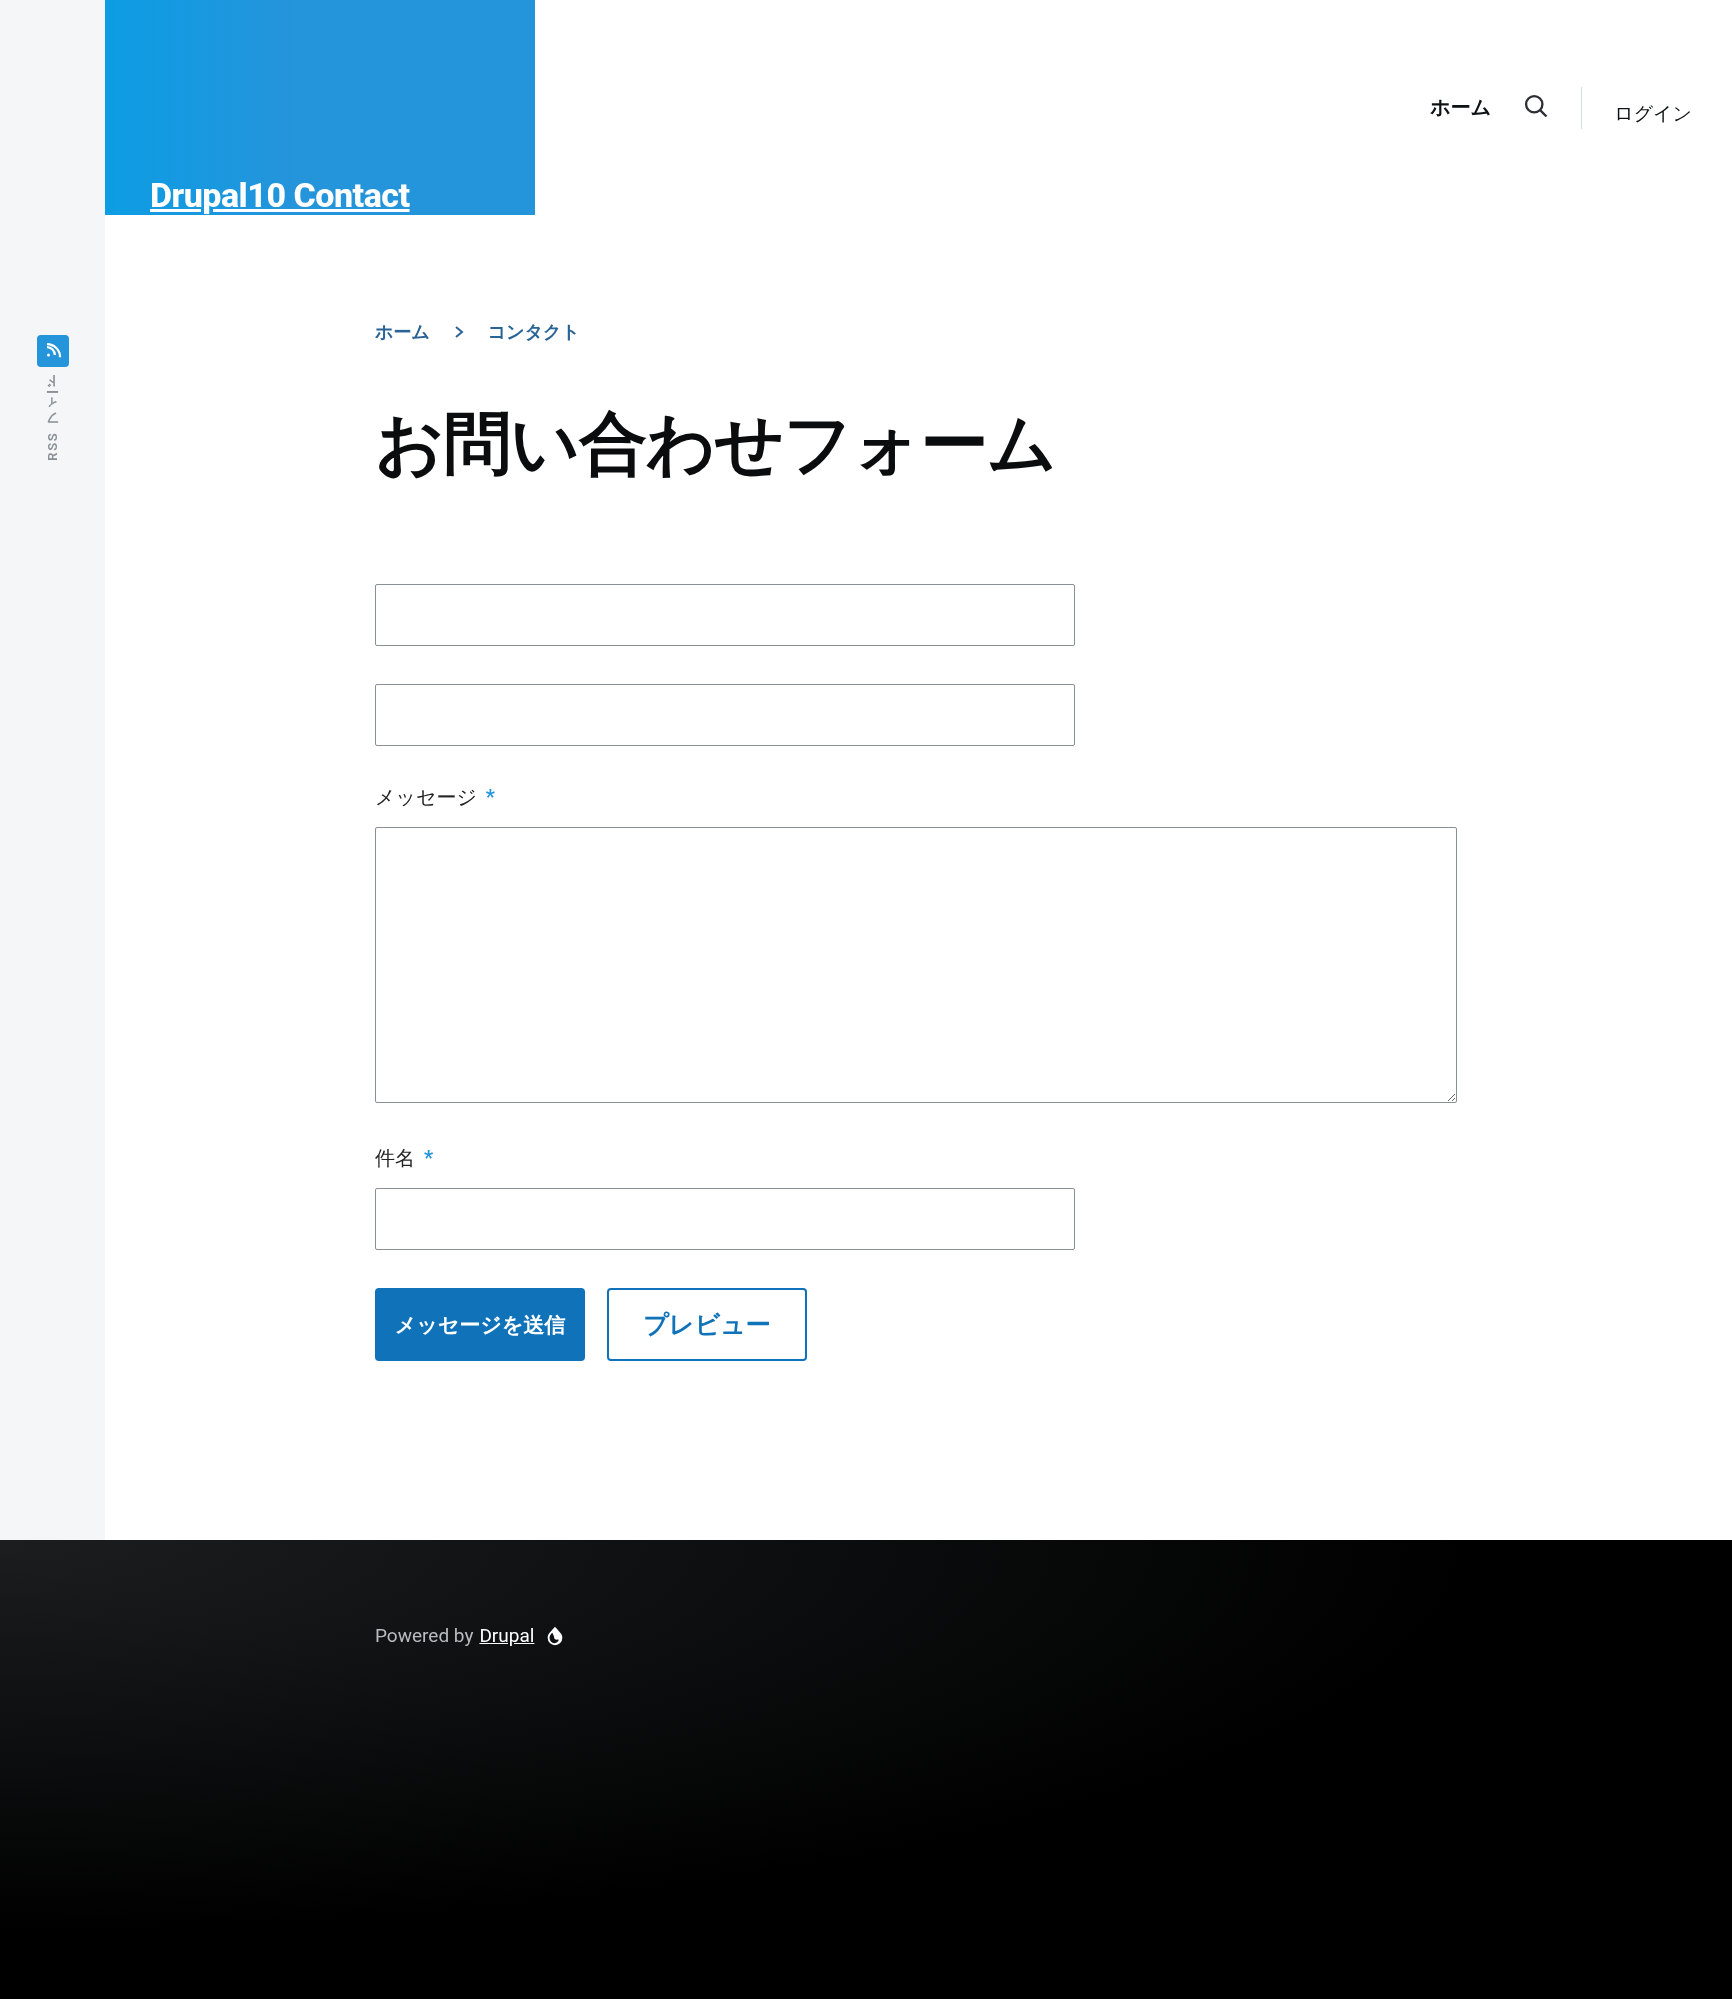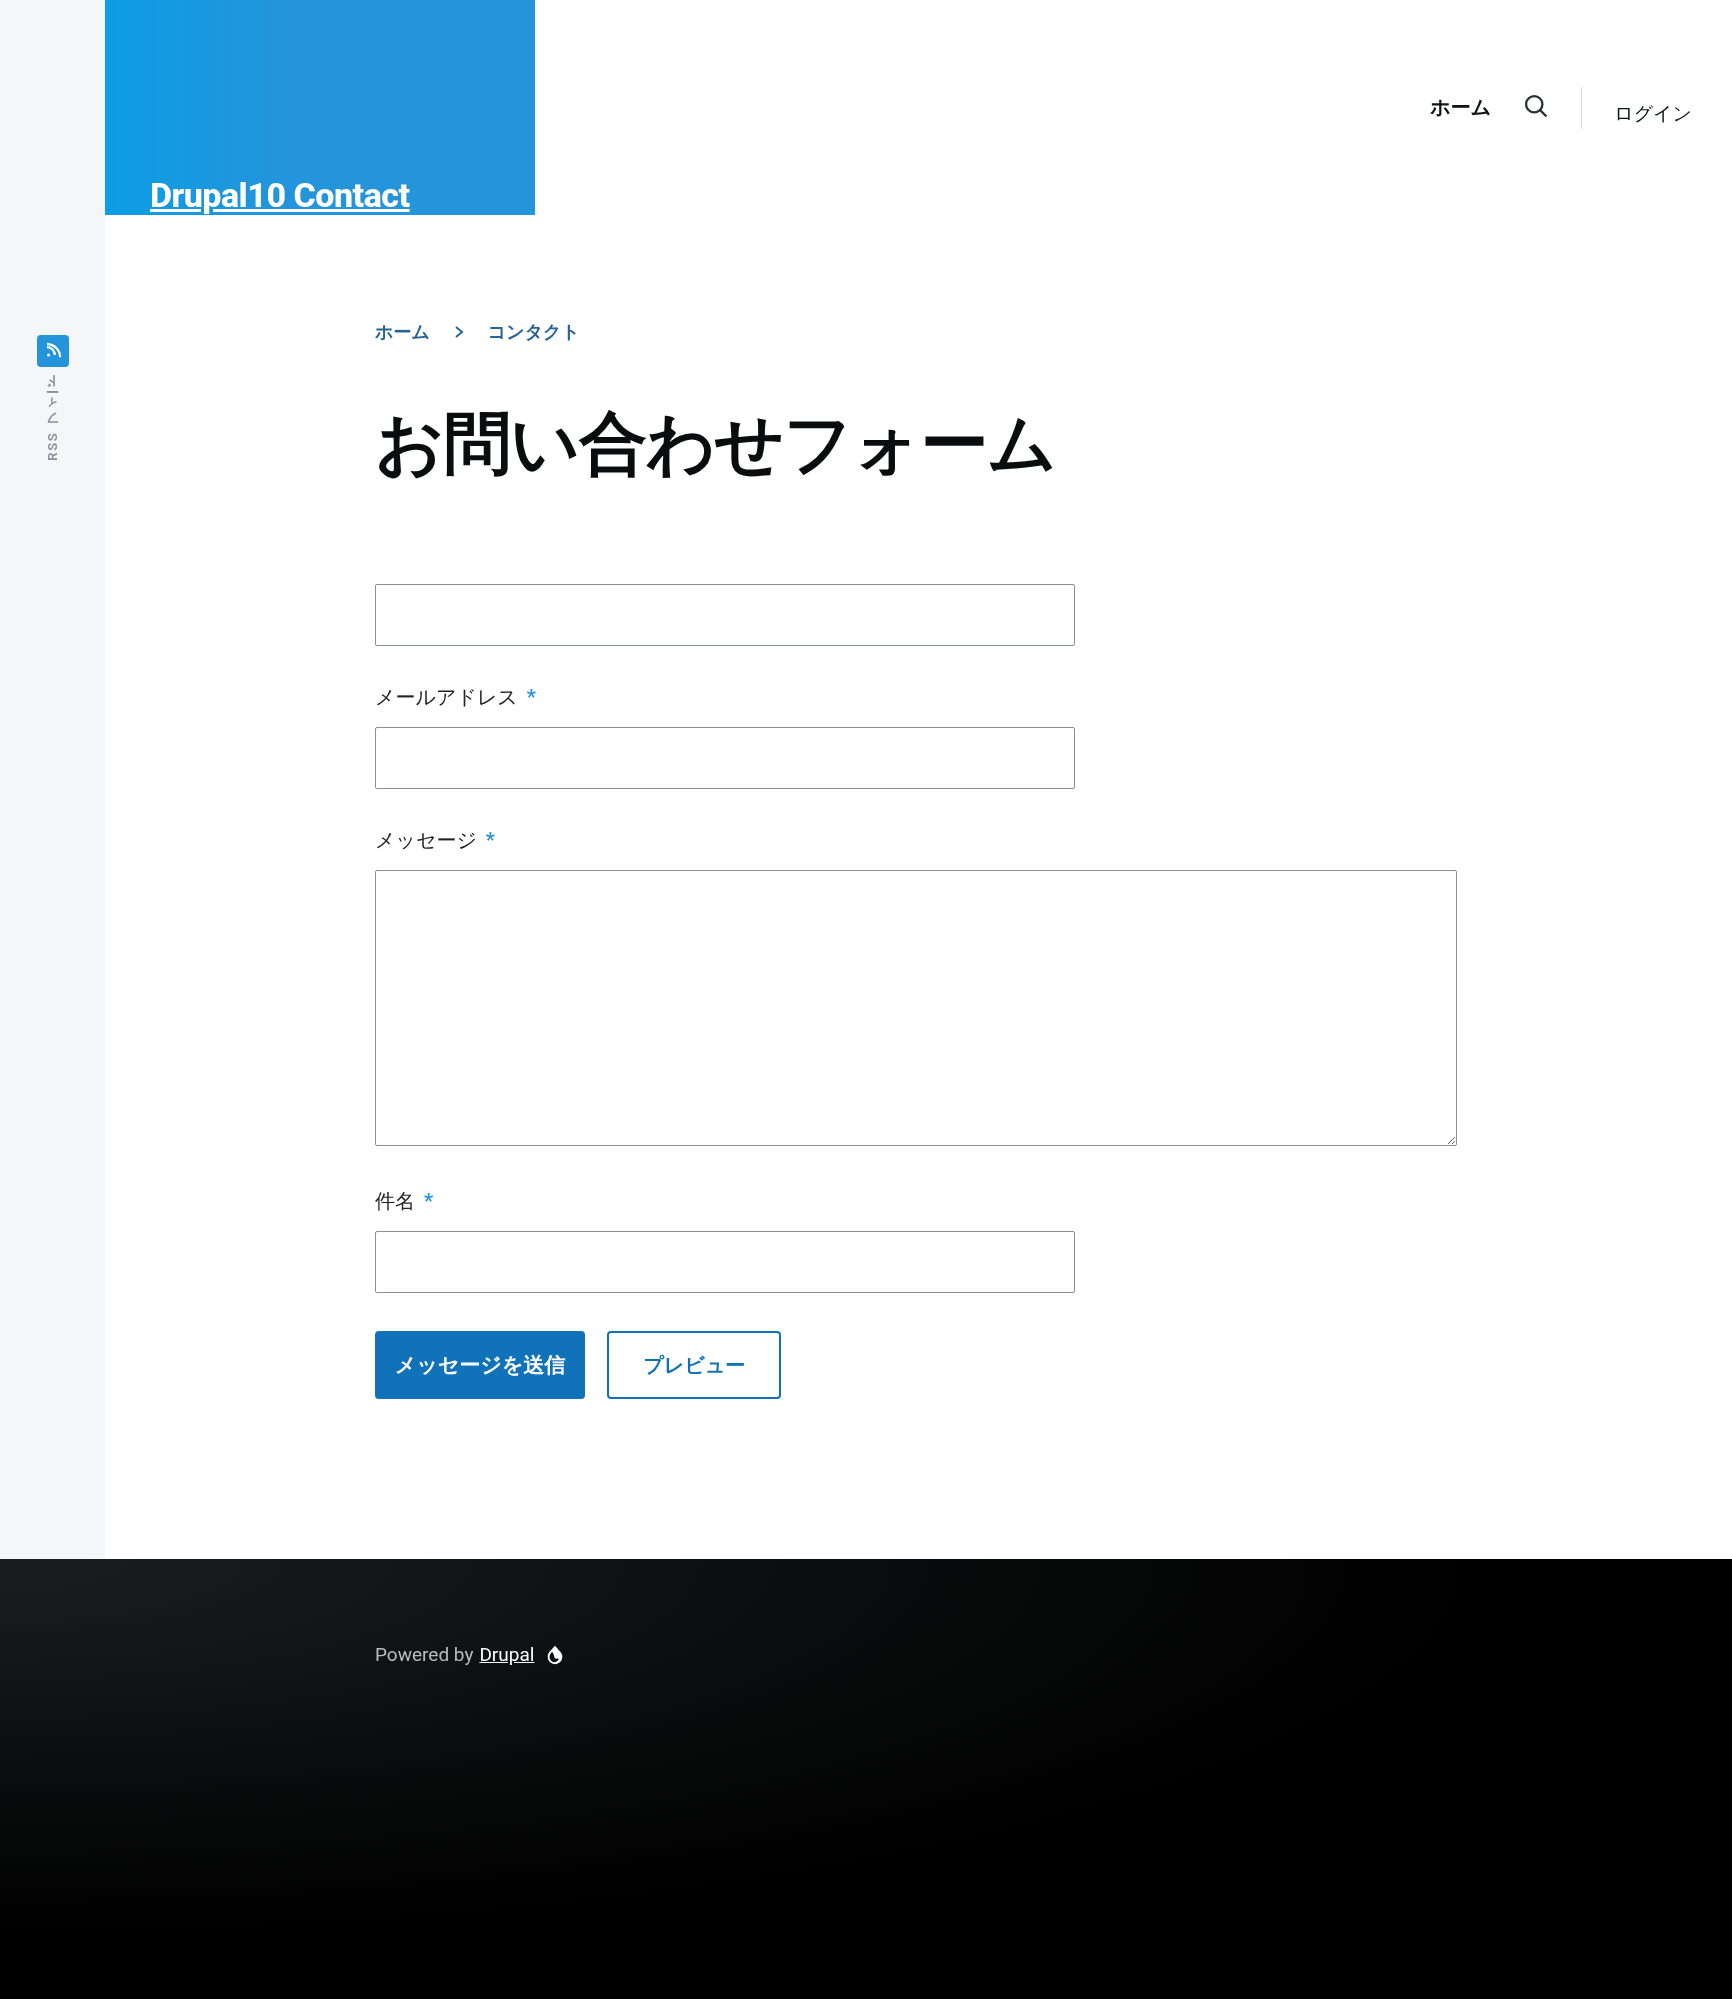--- a/index.html
+++ b/index.html
@@ -179,21 +179,21 @@
     font-weight: 700;
     padding: 20px 20px;
     border-radius: 4px;
     margin-right: 22px;
     cursor: pointer;
   }
   .btn-secondary {
     background: #fff;
     color: #1072b8;
     border: 2px solid #1072b8;
-    font-size: 20px;
+    font-size: 25px;
     font-weight: 700;
     padding: 18px 34px;
     border-radius: 4px;
     cursor: pointer;
   }
 
   
   .footer {
     background: radial-gradient(ellipse at top left, #1b1d1f 0%, #000 60%);
     color: #b8bcc0;
@@ -263,24 +263,20 @@
 
   <h1 class="page-title">お問い合わせフォーム</h1>
 
   <form>
 
     <div class="form-row">
       <input type="text" class="text-input" value="" style="">
     </div>
 
     <div class="form-row">
-      <label class="form-label">
-        <span>メールアドレス</span>
-        <span class="req">*</span>
-      </label>
       <input type="email" class="text-input" value="" style="">
     </div>
 
     <div class="form-row">
       <label class="form-label">
         <span>メッセージ</span>
         <span class="req">*</span>
       </label>
       <textarea class="text-area" style=""></textarea>
     </div>

